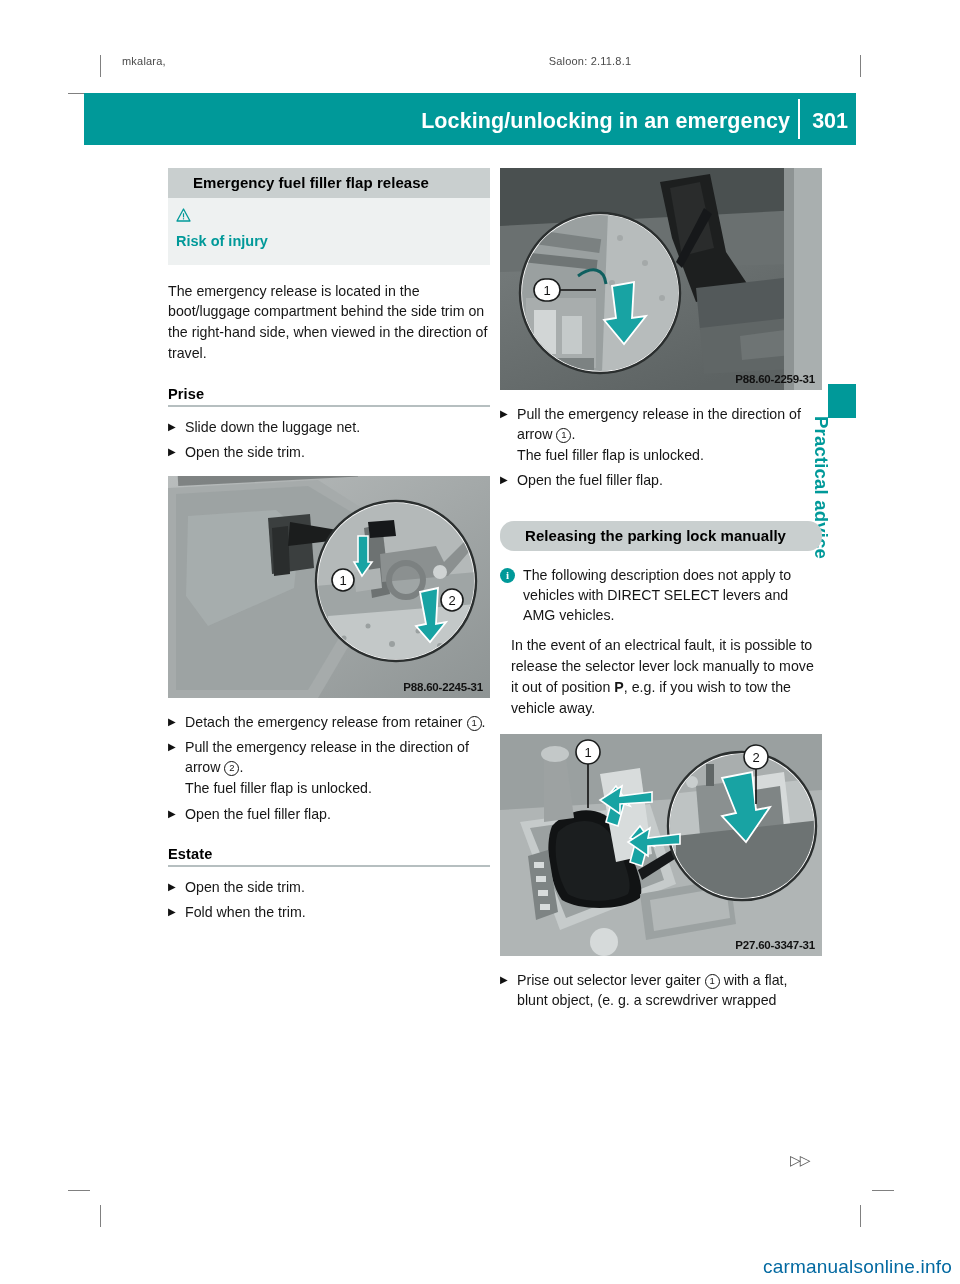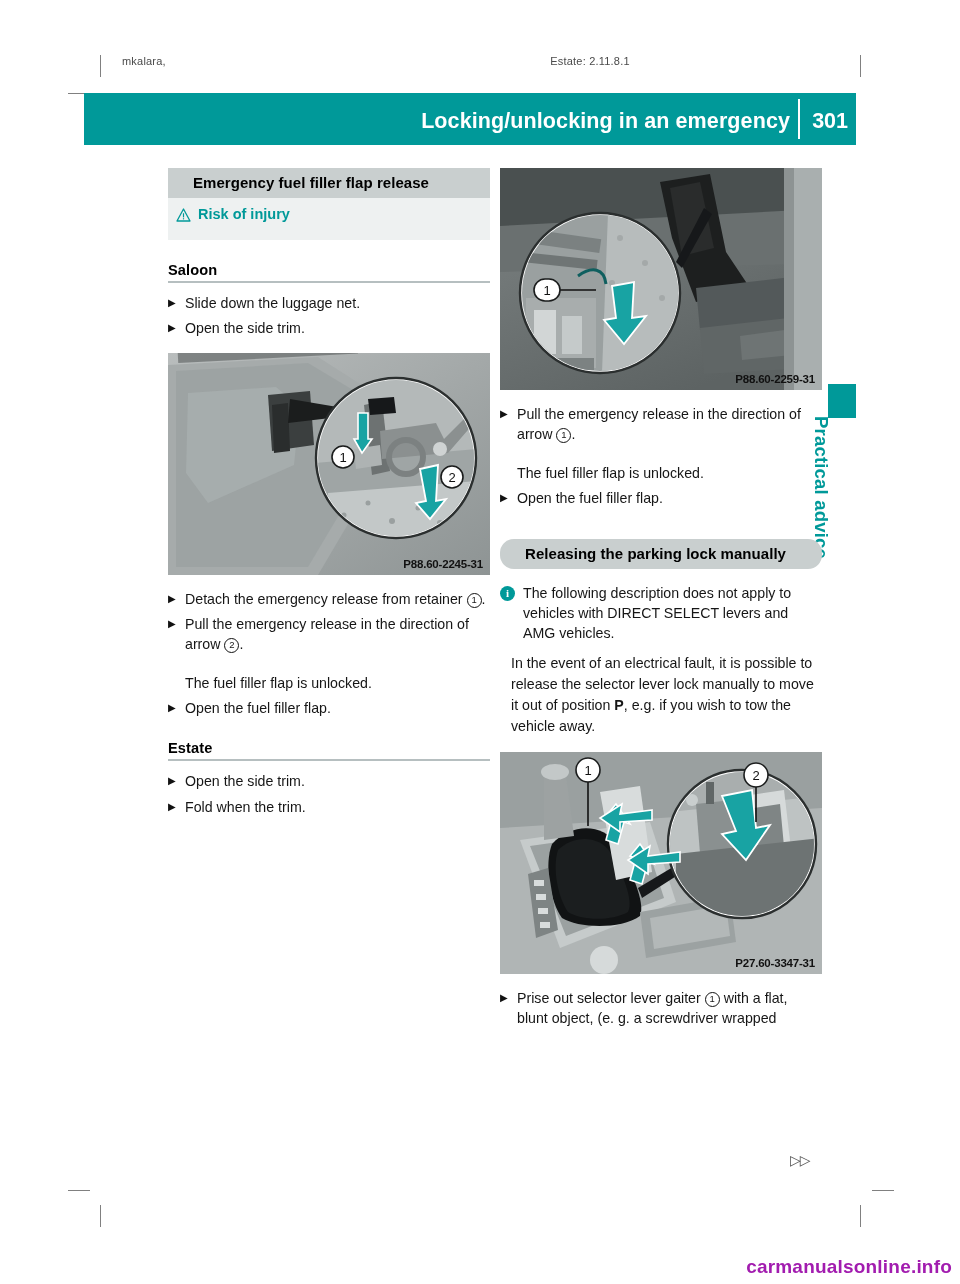--- a/index.html
+++ b/index.html
@@ -119,20 +119,21 @@
   
   .warn-box {
     background: #eef1f1;
     padding: 8px 8px 10px 8px;
   }
   .warn-head {
     display: flex;
     align-items: flex-start;
     gap: 7px;
     margin-bottom: 4px;
+    flex-direction: column;
   }
   .warn-icon { flex: 0 0 auto; margin-top: 2px; }
   .warn-title {
     font-size: 14.5px;
     font-weight: bold;
     color: #009999;
     line-height: 1.2;
   }
   .warn-text {
     font-size: 14.2px;
@@ -177,21 +178,21 @@
     content: "\25B6";
     position: absolute;
     left: 0;
     top: 0px;
     font-size: 10px;
     line-height: 20px;
     color: #111;
   }
   .sub-line {
     display: block;
-    margin-top: 19px;
+    margin-top: 1px;
   }
 
   
   .cnum {
     display: inline-block;
     width: 13px;
     height: 13px;
     line-height: 12px;
     text-align: center;
     border: 1px solid #111;
@@ -257,38 +258,37 @@
     color: #555;
     letter-spacing: -1px;
   }
 
   
   .watermark {
     position: absolute;
     right: 8px;
     bottom: 6px;
     font-size: 19px;
-    color: #a21caf;
+    color: #0369a1;
     letter-spacing: 0.2px;
-    font-weight: bold;
   }
 </style>
 </head>
 <body>
 
 <div class="crop crop-v" style="left:100px; top:55px;"></div>
 <div class="crop crop-h" style="left:68px; top:93px;"></div>
 <div class="crop crop-v" style="left:860px; top:55px;"></div>
 <div class="crop crop-v" style="left:100px; top:1205px;"></div>
 <div class="crop crop-h" style="left:68px; top:1190px;"></div>
 <div class="crop crop-v" style="left:860px; top:1205px;"></div>
 <div class="crop crop-h" style="left:872px; top:1190px;"></div>
 
 <div class="printline left">mkalara,</div>
-<div class="printline mid">Estate: 2.11.8.1</div>
+<div class="printline mid">Saloon: 2.11.8.1</div>
 
 <div class="header">
   <div class="header-title">Locking/unlocking in an emergency</div>
   <div class="header-divider"></div>
   <div class="header-page">301</div>
 </div>
 
 <div class="tab-block"></div>
 <div class="side-tab-label">Practical advice</div>
 
@@ -302,22 +302,23 @@
         <svg width="15" height="14" viewBox="0 0 15 14" aria-hidden="true">
           <path d="M7.5 1 L14 13 L1 13 Z" fill="none" stroke="#009999" stroke-width="1.3" stroke-linejoin="round"></path>
           <rect x="6.9" y="5.2" width="1.2" height="4.2" fill="#009999"></rect>
           <rect x="6.9" y="10.2" width="1.2" height="1.2" fill="#009999"></rect>
         </svg>
       </span>
       <span class="warn-title">Risk of injury</span>
     </div>
   </div>
 
-
-  <div class="subhead">Saloon</div>
+  <div class="para">The emergency release is located in the boot/luggage compartment behind the side trim on the right-hand side, when viewed in the direction of travel.</div>
+
+  <div class="subhead">Prise</div>
   <ul class="steps">
     <li><span>Slide down the luggage net.</span></li>
     <li><span>Open the side trim.</span></li>
   </ul>
 
   <div class="figure">
     <svg class="fig-svg" viewBox="0 0 322 222" preserveAspectRatio="none" aria-hidden="true">
       <defs>
         <linearGradient id="g1" x1="0" y1="0" x2="1" y2="1">
           <stop offset="0" stop-color="#b9bdbd"></stop>

